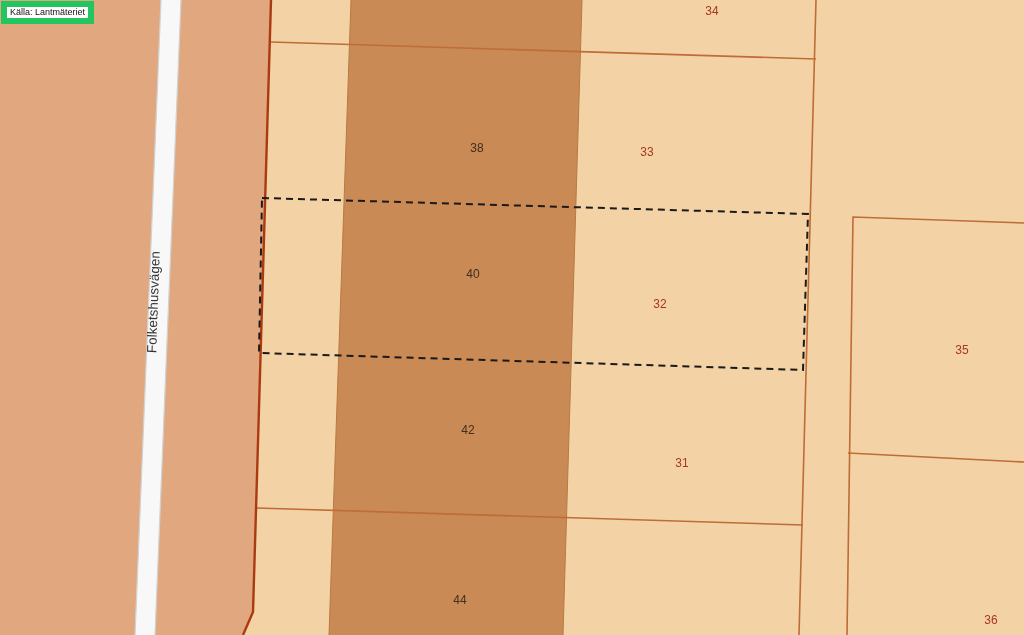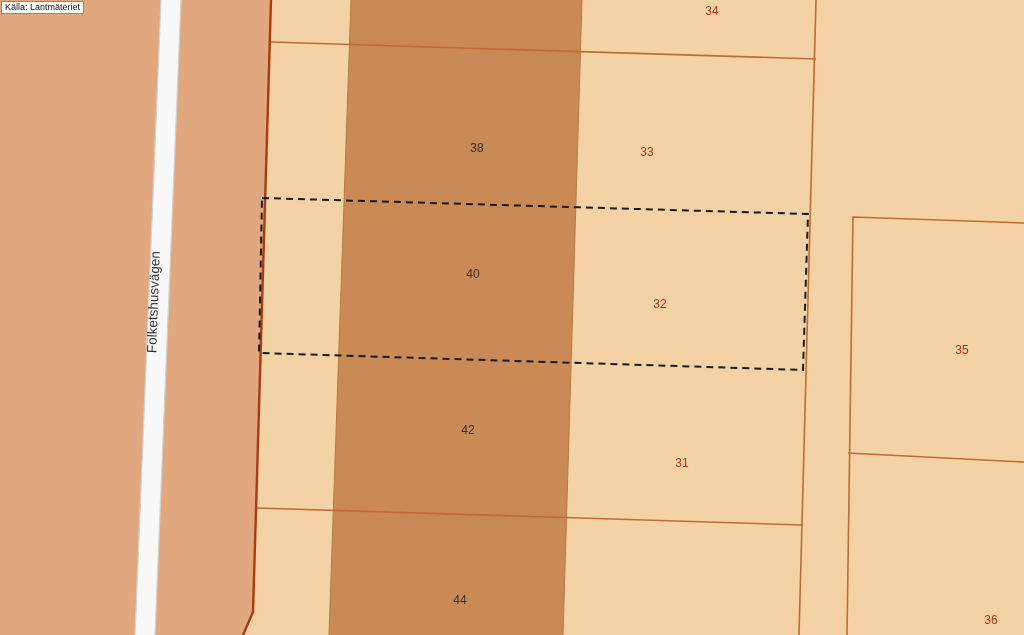--- a/index.html
+++ b/index.html
@@ -9,21 +9,21 @@
     height: 635px;
     overflow: hidden;
     font-family: "Liberation Sans", sans-serif;
   }
   .map-svg { display: block; }
   .source-label {
     position: absolute;
     top: 1px;
     left: 1px;
     background: #ffffff;
-    border: 1px solid #22c55e;
+    border: 6px solid #22c55e;
     color: #111111;
     font-size: 9px;
     line-height: 11px;
     padding: 0 3px;
     white-space: nowrap;
   }
   text.parcel-num {
     font-family: "Liberation Sans", sans-serif;
     font-size: 12px;
     text-anchor: middle;

